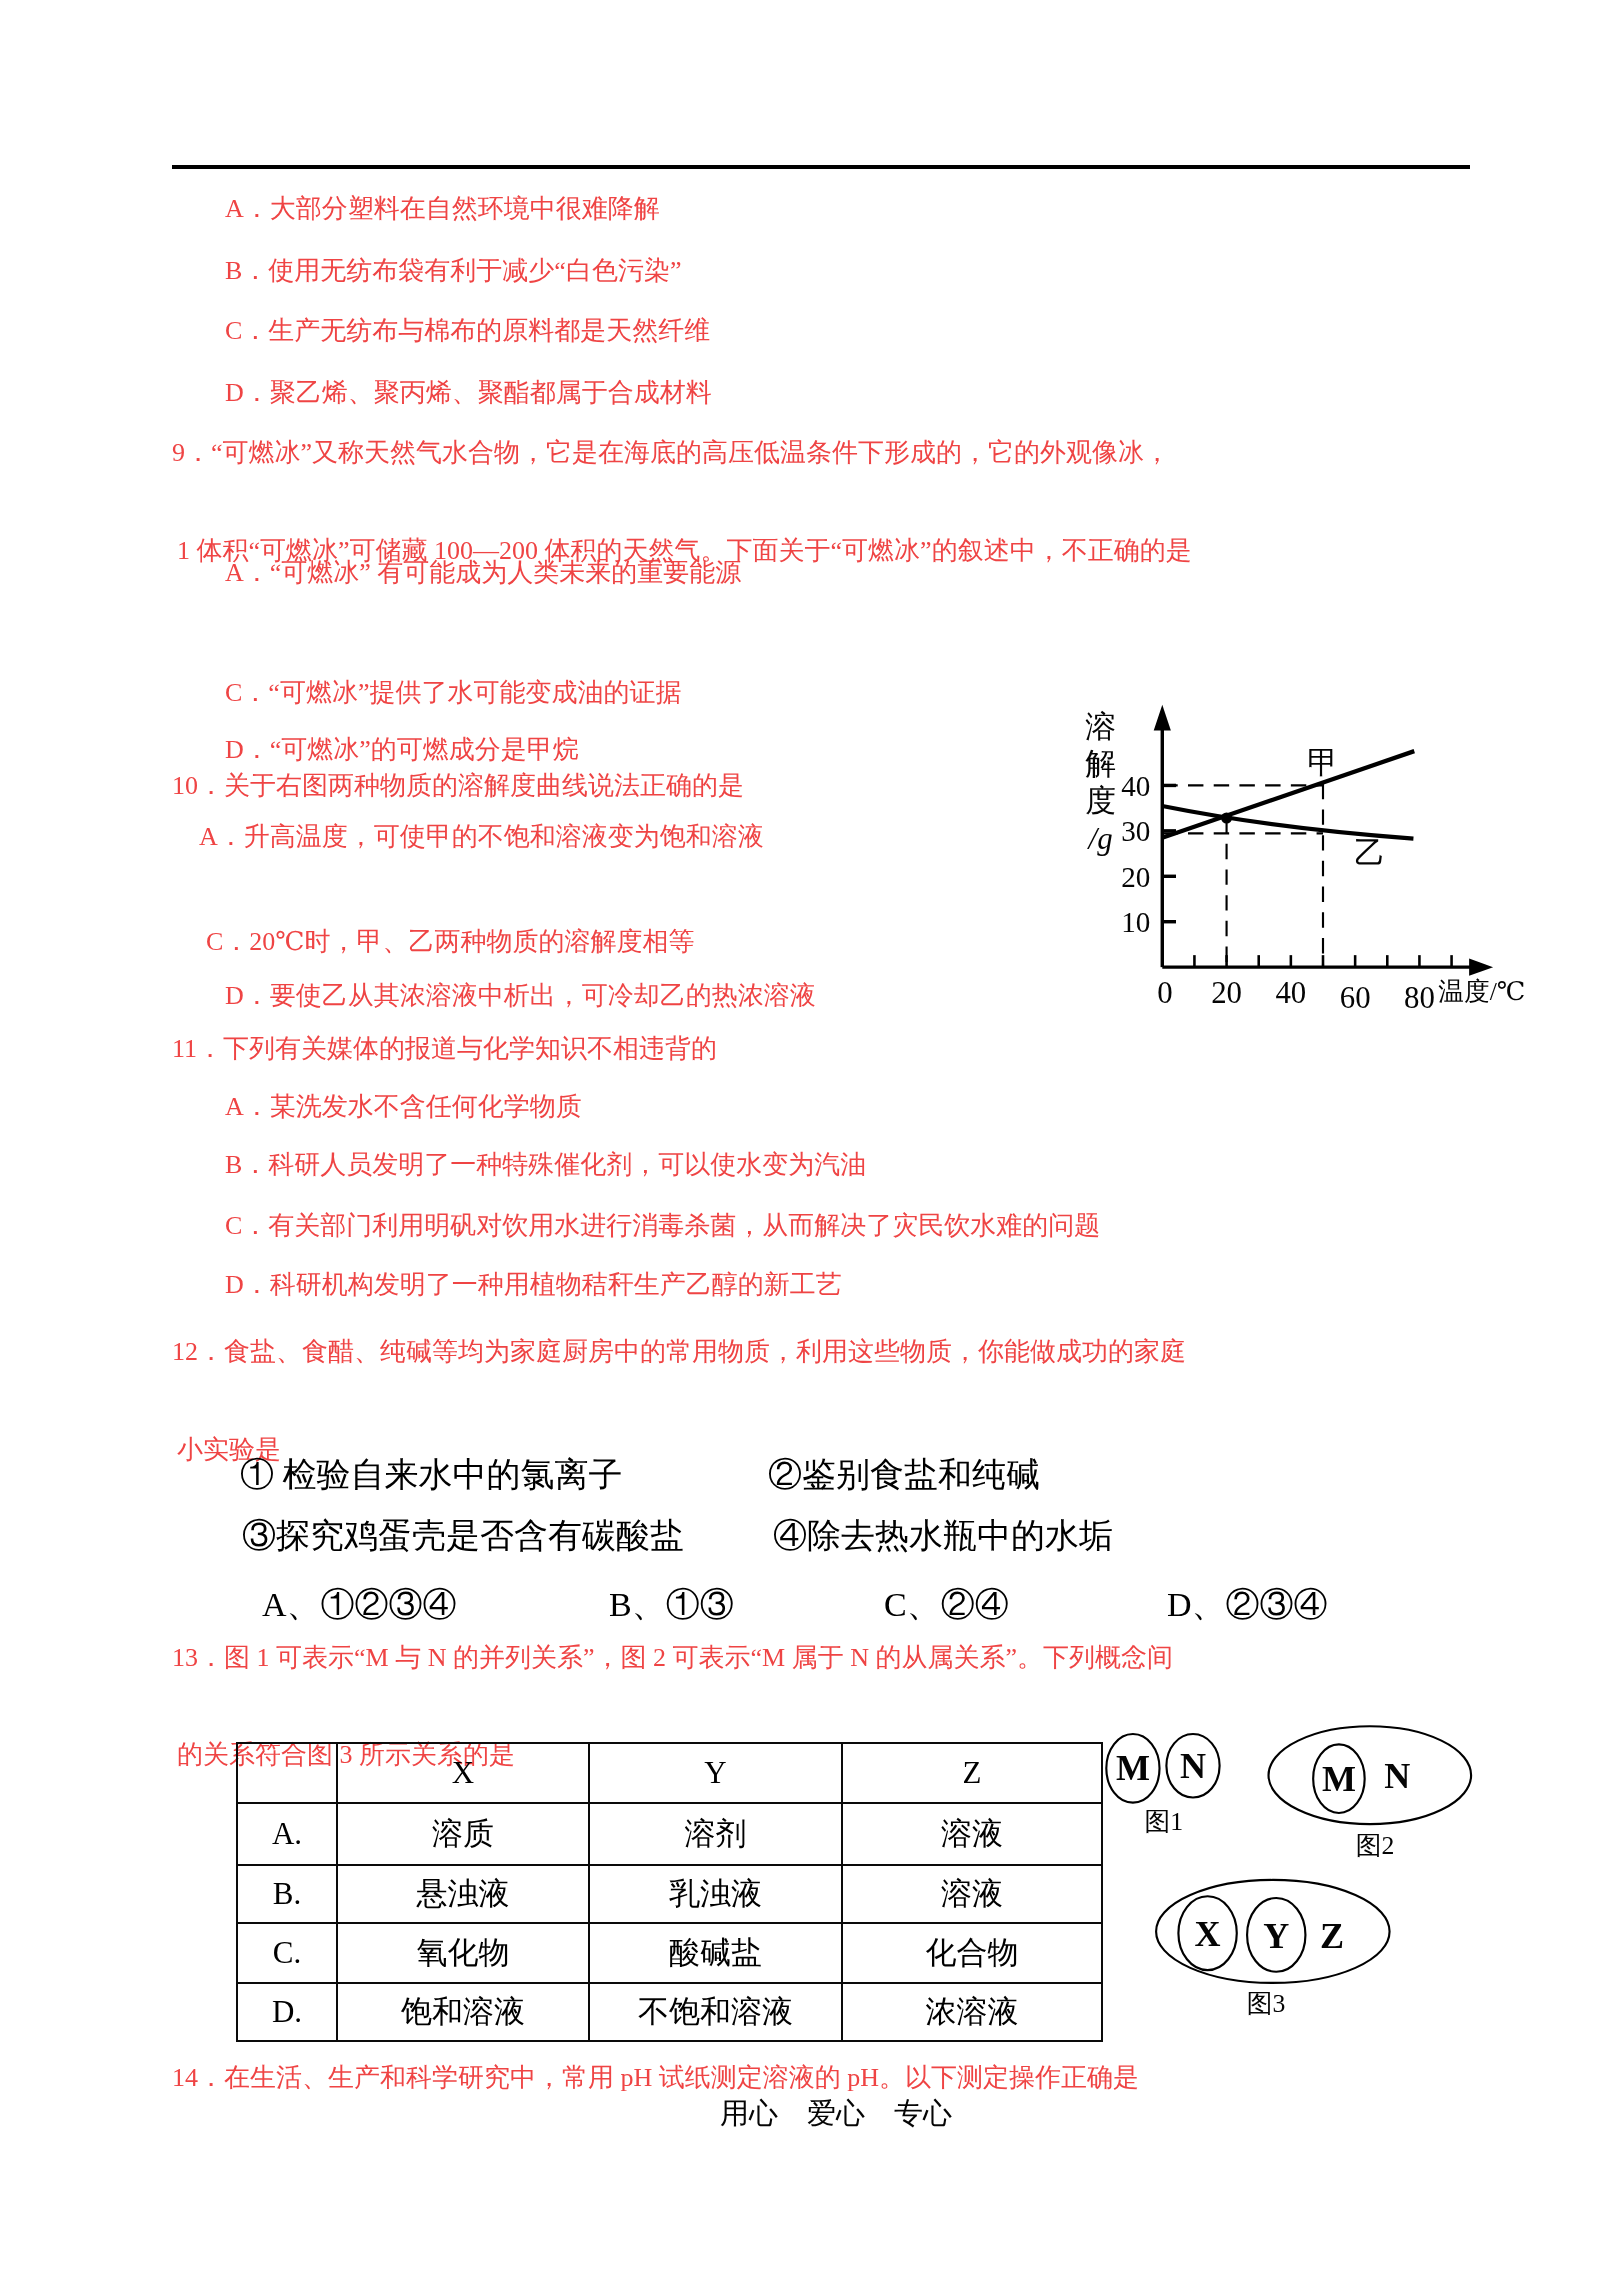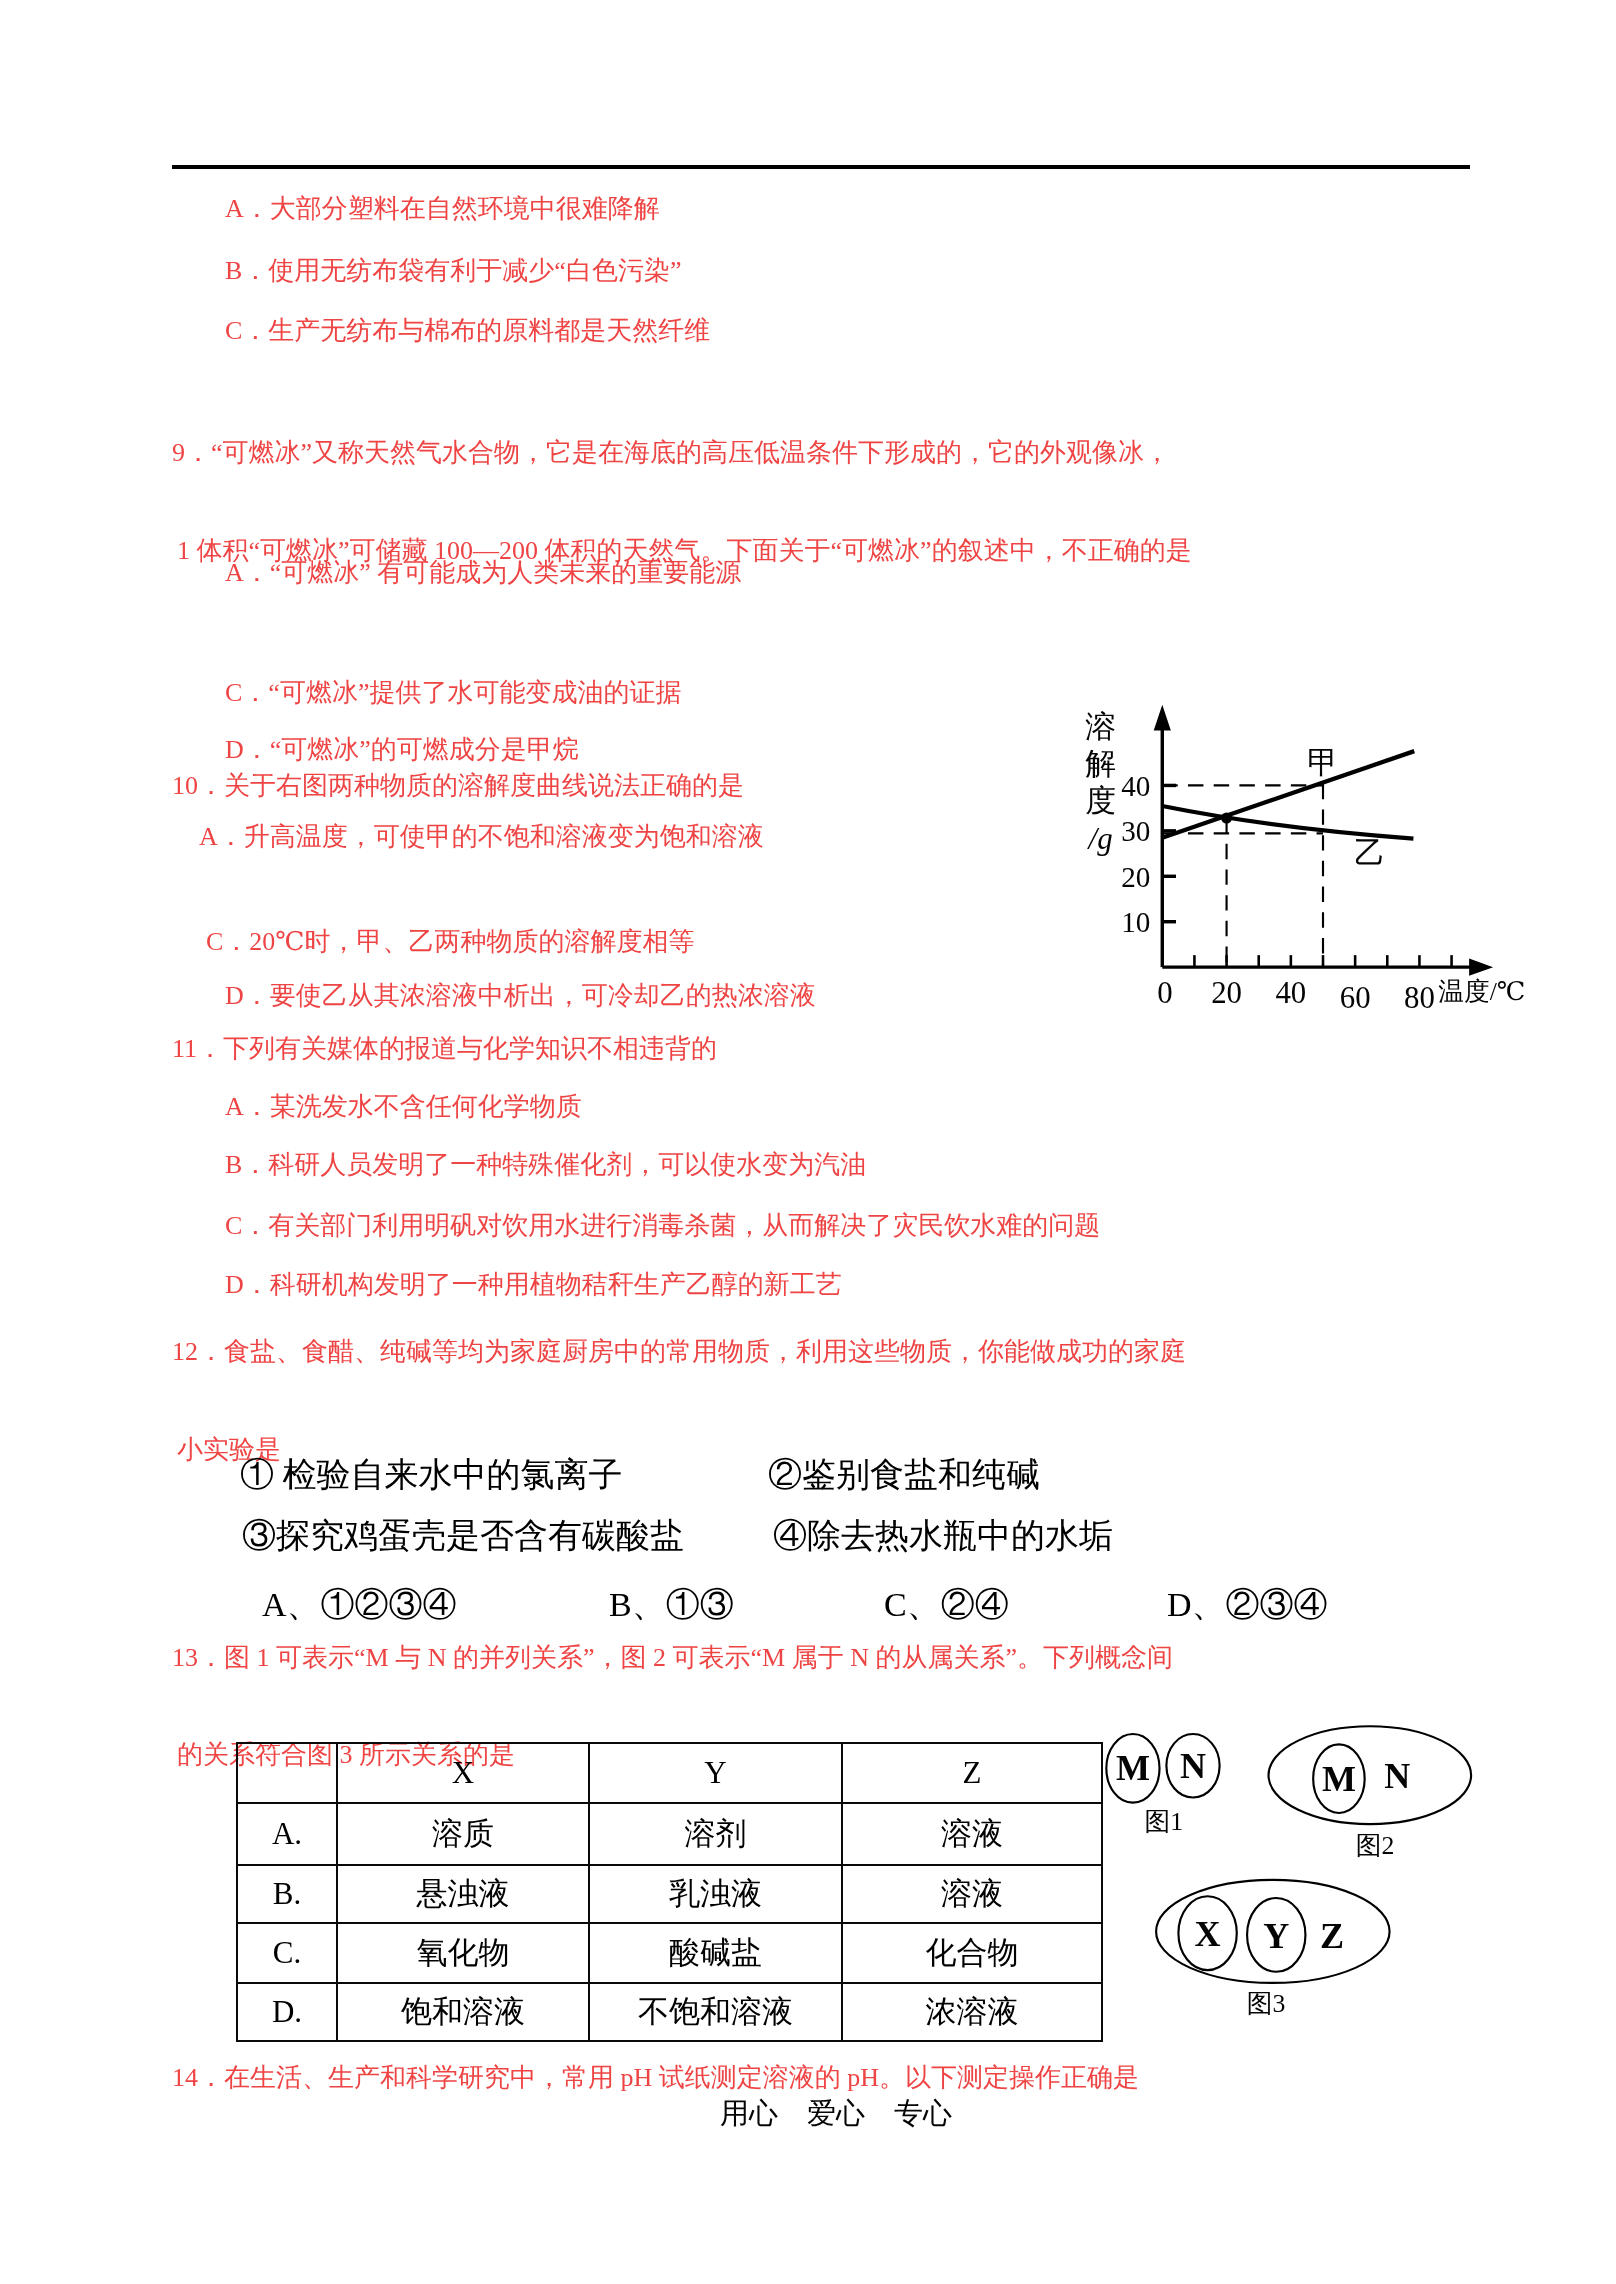--- a/index.html
+++ b/index.html
@@ -55,20 +55,21 @@
 </head>
 <body>
 
 <div id="page">
 
   <div class="rule"></div>
 
   <div class="line optline" style="top:187px">A．大部分塑料在自然环境中很难降解</div>
   <div class="line optline" style="top:249px">B．使用无纺布袋有利于减少“白色污染”</div>
   <div class="line optline" style="top:309px">C．生产无纺布与棉布的原料都是天然纤维</div>
+  <div class="line optline" style="top:371px">D．聚乙烯、聚丙烯、聚酯都属于合成材料</div>
 
   <div class="line qline" style="top:431px">9．“可燃冰”又称天然气水合物，它是在海底的高压低温条件下形成的，它的外观像冰，</div>
   <div class="line contline" style="top:491px">1 体积“可燃冰”可储藏 100—200 体积的天然气。下面关于“可燃冰”的叙述中，不正确的是</div>
   <div class="line optline" style="top:551px">A．“可燃冰” 有可能成为人类未来的重要能源</div>
   <div class="line optline" style="top:671px">C．“可燃冰”提供了水可能变成油的证据</div>
   <div class="line optline" style="top:728px">D．“可燃冰”的可燃成分是甲烷</div>
 
   <div class="line qline" style="top:764px">10．关于右图两种物质的溶解度曲线说法正确的是</div>
   <div class="line" style="left:199px;top:815px">A．升高温度，可使甲的不饱和溶液变为饱和溶液</div>
   <div class="line" style="left:206px;top:920px">C．20℃时，甲、乙两种物质的溶解度相等</div>

